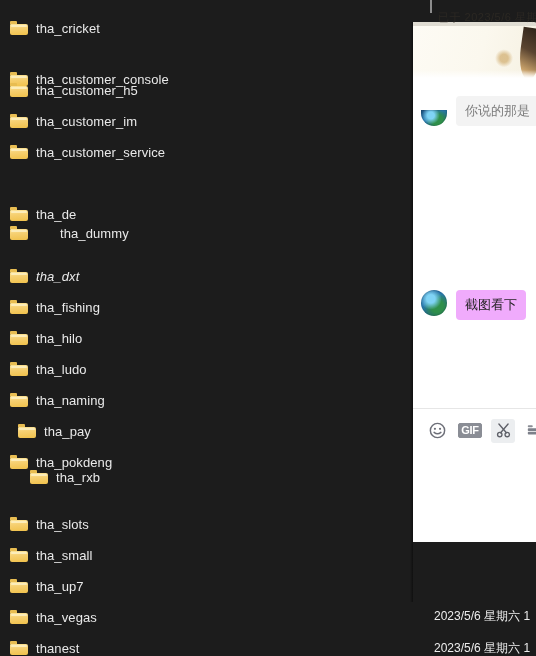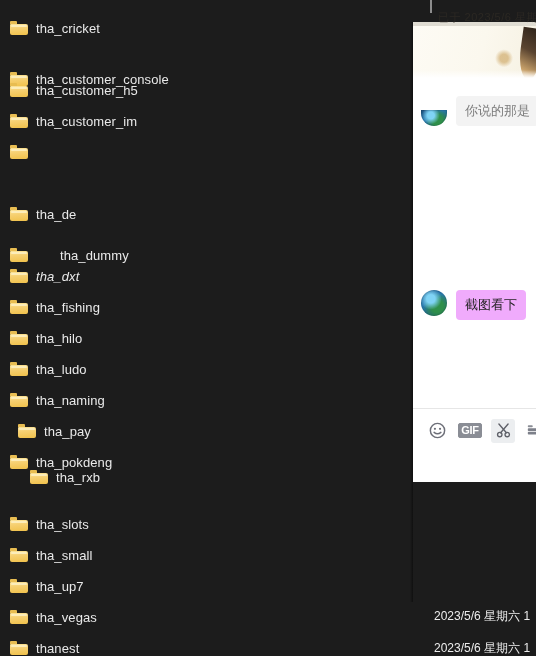--- a/index.html
+++ b/index.html
@@ -72,21 +72,21 @@
     font-size: 13px;
     letter-spacing: .1px;
   }
 
   
   #chat-window {
     position: absolute;
     left: 413px;
     top: 22px;
     width: 123px;
-    height: 460px;
+    height: 520px;
     background: #ffffff;
     overflow: hidden;
   }
   #chat-header-strip {
     position: absolute;
     left: 0;
     top: 0;
     width: 100%;
     height: 4px;
     background: #dfdcd2;
@@ -279,30 +279,31 @@
         <span class="lip"></span>
       </span>
       <span class="file-name">tha_customer_im</span>
     </div>
     <div class="file-row" style="top: 141px;">
       <span class="folder-icon">
         <span class="tab"></span>
         <span class="body"></span>
         <span class="lip"></span>
       </span>
+      <span class="file-name">tha_customer_service</span>
     </div>
     <div class="file-row" style="top: 203px;">
       <span class="folder-icon">
         <span class="tab"></span>
         <span class="body"></span>
         <span class="lip"></span>
       </span>
       <span class="file-name">tha_de</span>
     </div>
-    <div class="file-row" style="top: 244px; gap: 32px;">
+    <div class="file-row" style="top: 222px; gap: 32px;">
       <span class="folder-icon">
         <span class="tab"></span>
         <span class="body"></span>
         <span class="lip"></span>
       </span>
       <span class="file-name">tha_dummy</span>
     </div>
     <div class="file-row" style="top: 265px; font-style: italic;">
       <span class="folder-icon">
         <span class="tab"></span>

